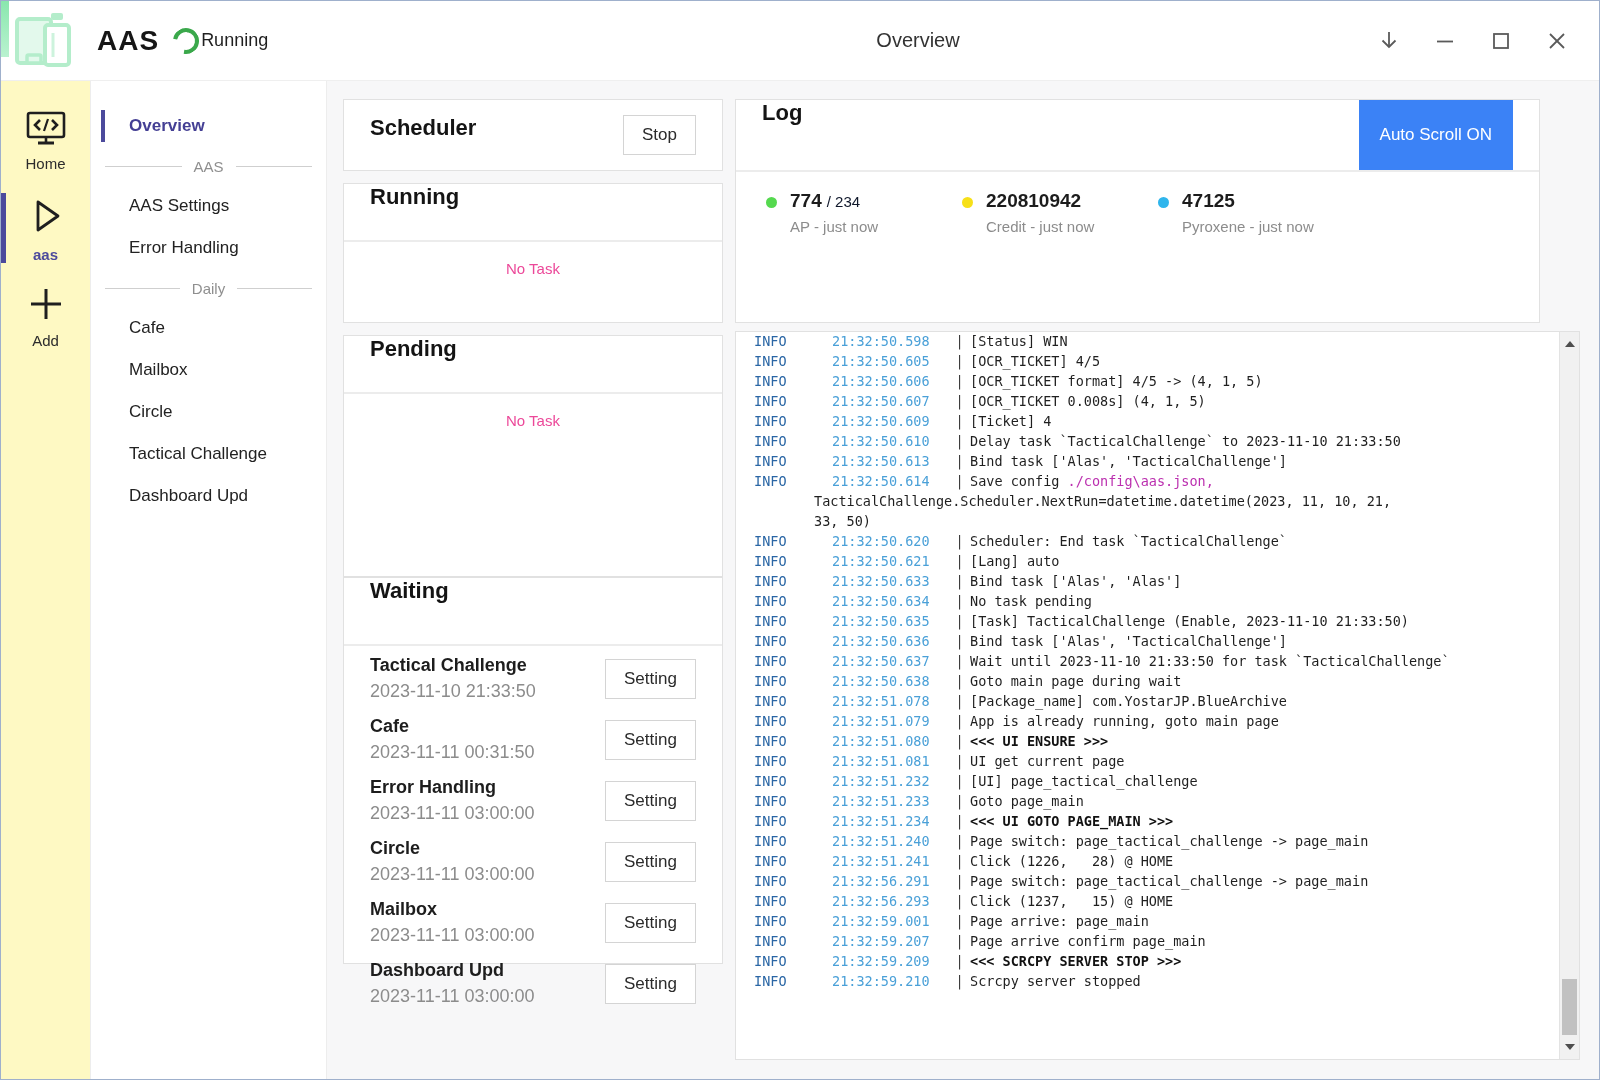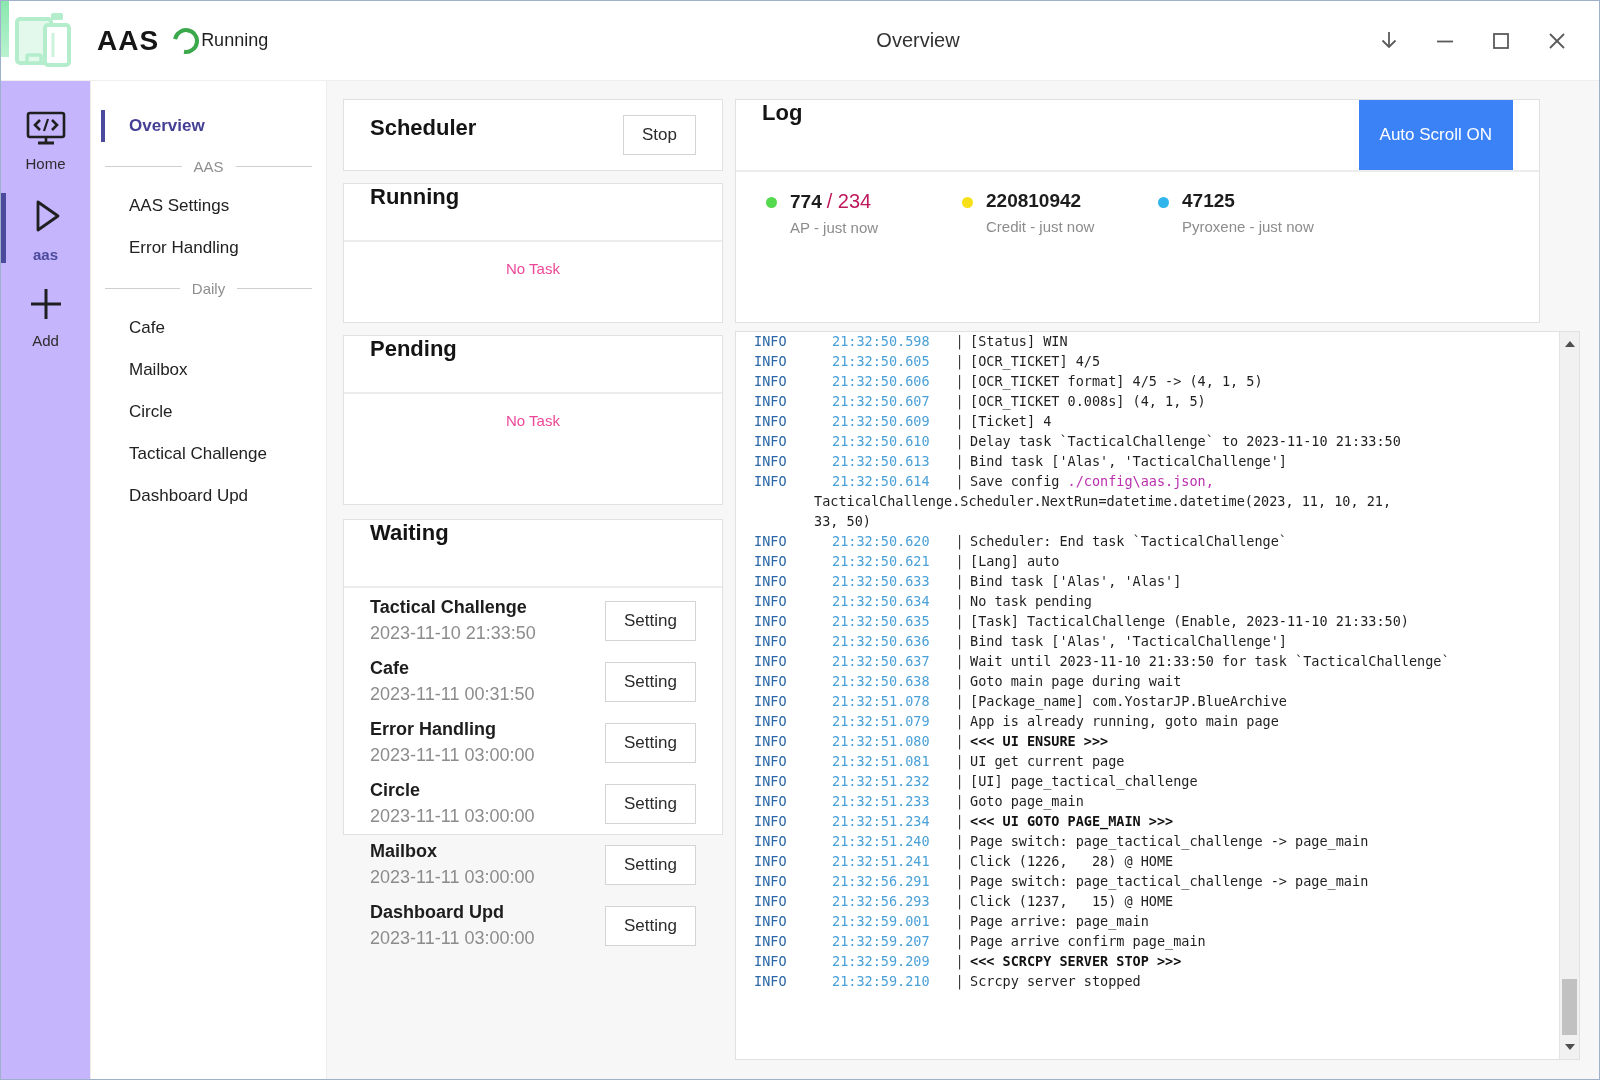--- a/index.html
+++ b/index.html
@@ -18,21 +18,21 @@
   .spinner{ width:26px; height:26px; border:4px solid #3aa84b; border-left-color:transparent;
     border-radius:50%; margin-left:14px; transform:rotate(-35deg); }
   .status-text{ font-size:18px; color:#1f1f1f; margin-left:2px; }
   .win-title{ position:absolute; left:917px; transform:translateX(-50%); font-size:20px; color:#333; }
   .win-controls{ position:absolute; right:22px; top:0; height:80px; display:flex; align-items:center; gap:16px; }
   .win-btn{ width:40px; height:40px; display:flex; align-items:center; justify-content:center;
     background:transparent; border:none; cursor:pointer; }
   .win-btn svg{ stroke:#5a5a5a; }
   
   .app-body{ display:flex; height:999px; }
-  .rail{ width:90px; background:#c4b5fd; border-right:1px solid #ededed; padding-top:18px; }
+  .rail{ width:90px; background:#fef9c3; border-right:1px solid #ededed; padding-top:18px; }
   .rail-item{ position:relative; height:82px; display:flex; flex-direction:column; align-items:center;
     justify-content:center; gap:4px; cursor:pointer; margin-bottom:6px;}
   .rail-item .bar{ position:absolute; left:0; top:6px; bottom:6px; width:5px; background:#4c4a9c; display:none;}
   .rail-item.active .bar{ display:block; }
   .rail-label{ font-size:15px; color:#2c2c2c; }
   .rail-item.active .rail-label{ color:#4c4a9c; font-weight:bold; }
   .sidebar{ width:236px; background:#fff; border-right:1px solid #ededed; padding-top:24px; }
   .side-item{ position:relative; height:42px; display:flex; align-items:center; padding-left:38px;
     font-size:17px; color:#222; cursor:pointer; }
   .side-item.active{ color:#443f94; font-weight:bold; }
@@ -48,40 +48,40 @@
   .card-head{ display:flex; justify-content:space-between; padding:0 26px; }
   .card h2{ font-size:22px; font-weight:bold; color:#141414; }
   .card-divider{ height:2px; background:#ececec; margin:0; border:none; }
   .btn-outline{ background:#fff; border:1px solid #d4d4d4; color:#2b2b2b; font-size:17px;
     font-family:"Liberation Sans",sans-serif; padding:9px 18px; cursor:pointer; }
   .no-task{ text-align:center; font-size:15px; color:#ec4899; margin-top:18px; }
   .scheduler-card{ height:72px; margin-bottom:12px; display:flex; align-items:center; }
   .scheduler-card .card-head{ width:100%; }
   .running-card{ height:140px; margin-bottom:12px; }
   .running-card .card-head, .pending-card .card-head{ height:56px; }
-  .pending-card{ height:170px; margin-bottom:14px; }
-  .waiting-card{ height:316px; }
+  .pending-card{ height:242px; }
+  .waiting-card{ height:387px; }
   .waiting-card .card-head{ height:66px; }
   .task-list{ padding:2px 26px 0 26px; }
   .task-row{ height:61px; display:flex; align-items:center; justify-content:space-between; }
   .task-meta .task-name{ font-size:18px; font-weight:bold; color:#1d1d1d; }
   .task-meta .task-date{ font-size:18px; color:#8c8c8c; margin-top:5px; }
   .task-row .btn-outline{ width:91px; padding:9px 16px; text-align:center; }
   
   .loghead-card{ height:224px; margin-bottom:8px; margin-right:40px; }
   .loghead-card .card-head{ height:70px; }
   .btn-autoscroll{ background:#3b82f6; color:#fff; border:none; font-size:17px;
     font-family:"Liberation Sans",sans-serif; padding:11px 21px; cursor:pointer; }
   .stats{ display:flex; padding:18px 0 0 30px; }
   .stat{ width:196px; display:flex; align-items:flex-start; }
   .stat-dot{ width:11px; height:11px; border-radius:50%; margin-top:7px; flex:0 0 auto; }
   .stat-body{ margin-left:13px; }
   .stat-line{ display:flex; align-items:baseline; }
   .stat-value{ font-size:19px; font-weight:bold; color:#1c1c1c; }
-  .stat-total{ font-size:20px; color:#be185d; margin-left:5px; }
+  .stat-total{ font-size:15px; color:#0f172a; margin-left:5px; }
   .stat-label{ font-size:15px; color:#8c8c8c; margin-top:6px; }
   
   .log-card{ flex:1; position:relative; overflow:hidden; }
   .log-view{ position:absolute; left:0; top:0; right:20px; bottom:0; overflow:hidden;
     padding:6px 6px 0 18px; font-family:"DejaVu Sans Mono", monospace; font-size:13.5px; line-height:20px; }
   .log-view > .log-line:first-child{ margin-top:-7px; }
   .log-line{ display:flex; white-space:pre; }
   .log-lvl{ width:78px; color:#2a66a5; flex:0 0 auto; }
   .log-time{ width:117px; color:#4aa0d8; flex:0 0 auto; }
   .log-pipe{ width:21px; color:#3c3c3c; text-align:center; flex:0 0 auto; }

